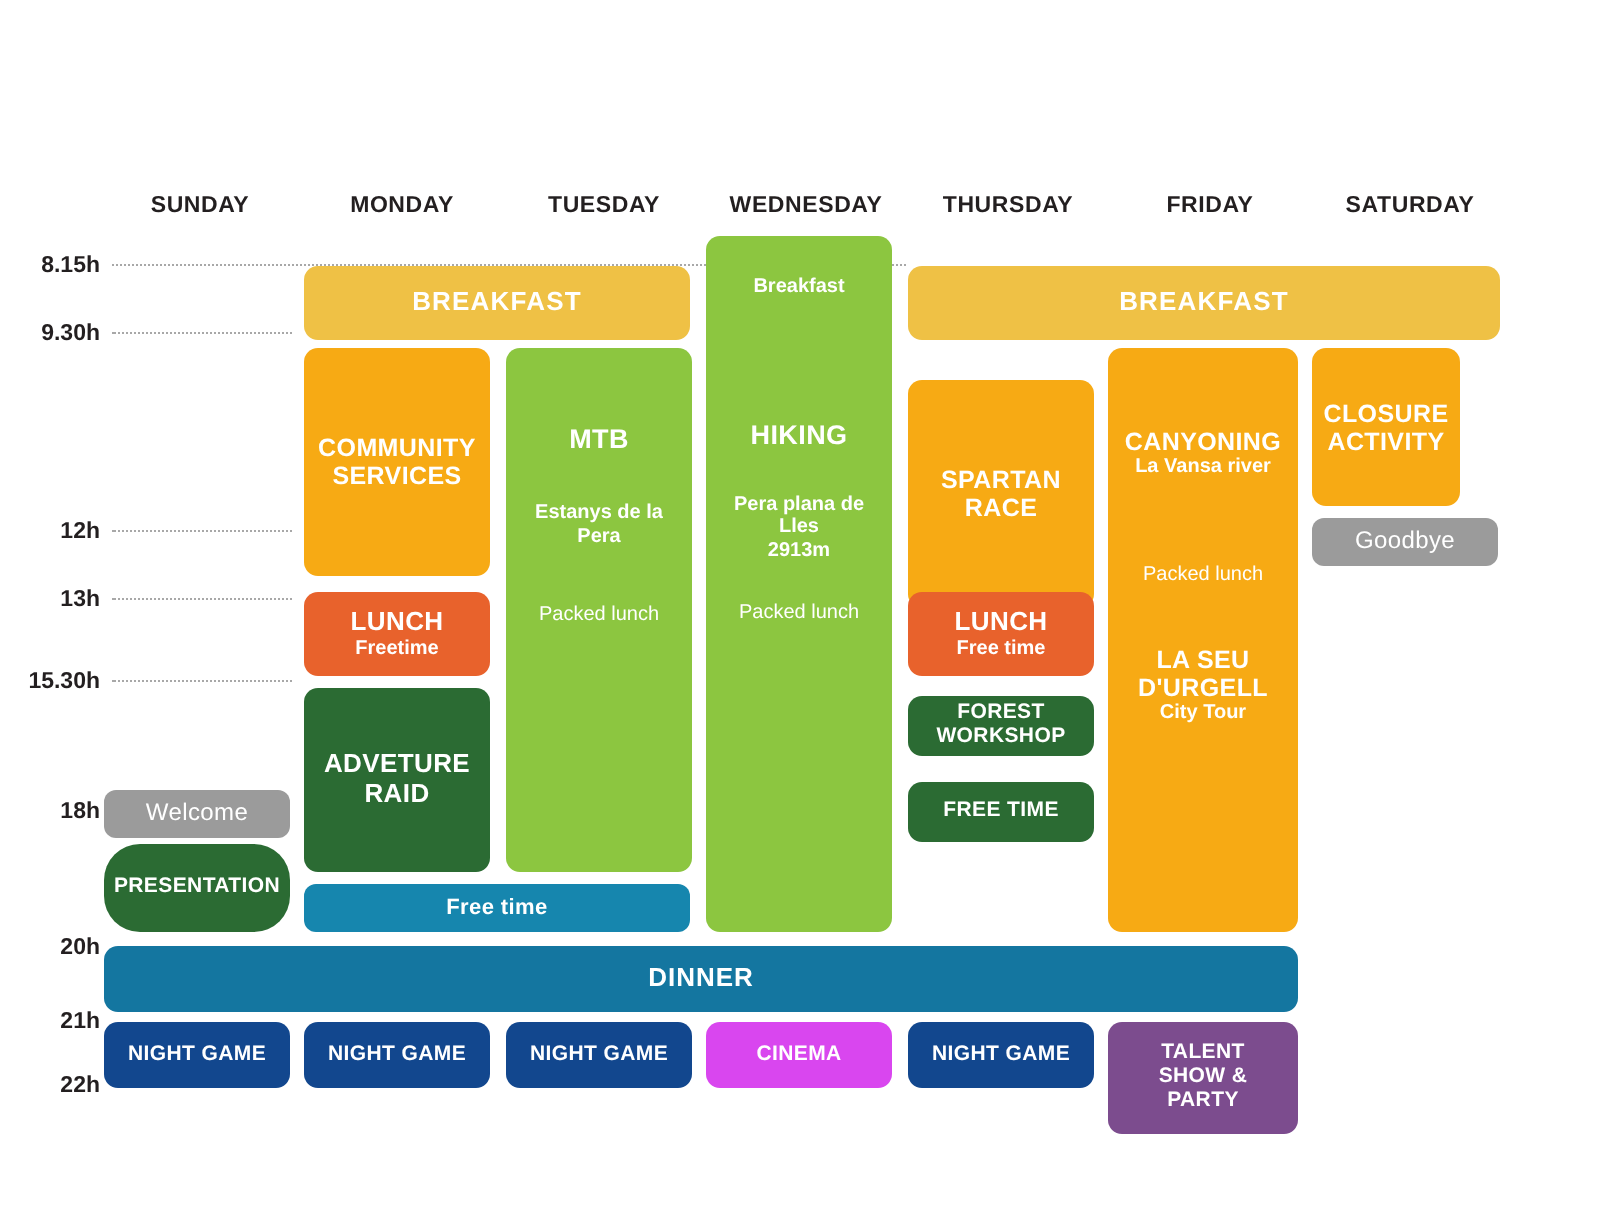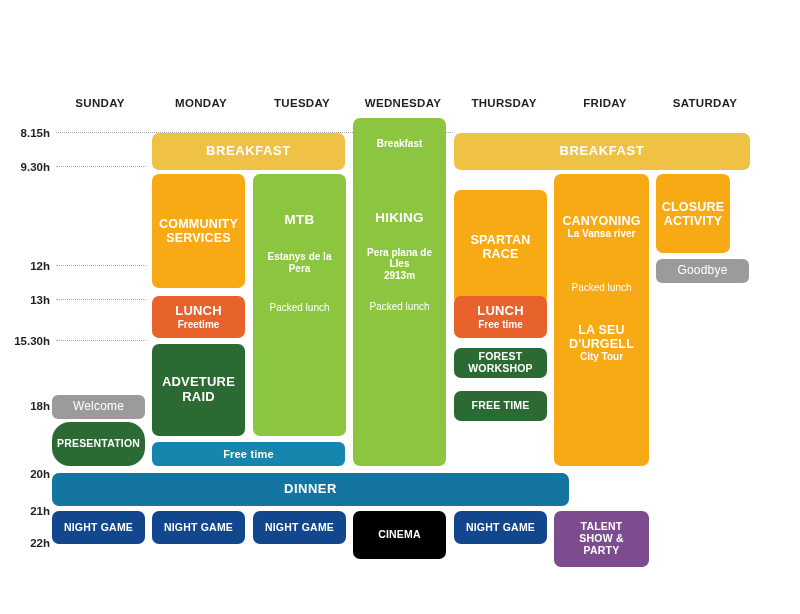--- a/index.html
+++ b/index.html
@@ -229,37 +229,37 @@
   </div>
 
   <div class="block v-center" style="left:52px; top:422px; width:93px; height:44px; background:#2B6B33;border-radius:18px;">
     <div class="ttl" style="font-size:10.5px;">PRESENTATION</div>
   </div>
 
   <div class="block v-center" style="left:152px; top:442px; width:193px; height:24px; background:#1686AE; border-radius:6px;">
     <div class="ttl" style="font-size:11px;">Free time</div>
   </div>
 
-  <div class="block v-center" style="left:52px; top:473px; width:517px; height:33px; background:#1476A0;">
+  <div class="block v-center" style="left:52px; top:473px; width:597px; height:33px; background:#1476A0;">
     <div class="ttl" style="font-size:13px; letter-spacing:0.5px;">DINNER</div>
   </div>
 
   <div class="block v-center" style="left:52px; top:511px; width:93px; height:33px; background:#12478E;">
     <div class="ttl" style="font-size:10.5px;">NIGHT GAME</div>
   </div>
 
   <div class="block v-center" style="left:152px; top:511px; width:93px; height:33px; background:#12478E;">
     <div class="ttl" style="font-size:10.5px;">NIGHT GAME</div>
   </div>
 
   <div class="block v-center" style="left:253px; top:511px; width:93px; height:33px; background:#12478E;">
     <div class="ttl" style="font-size:10.5px;">NIGHT GAME</div>
   </div>
 
-  <div class="block v-center" style="left:353px; top:511px; width:93px; height:48px; background:#000000;">
+  <div class="block v-center" style="left:353px; top:511px; width:93px; height:33px; background:#d946ef;">
     <div class="ttl" style="font-size:10.5px;">CINEMA</div>
   </div>
 
   <div class="block v-center" style="left:454px; top:511px; width:93px; height:33px; background:#12478E;">
     <div class="ttl" style="font-size:10.5px;">NIGHT GAME</div>
   </div>
 
   <div class="block v-center" style="left:554px; top:511px; width:95px; height:56px; background:#7C4C8E;">
     <div class="ttl" style="font-size:10.5px; max-width:60px;">TALENT SHOW &amp; PARTY</div>
   </div>

